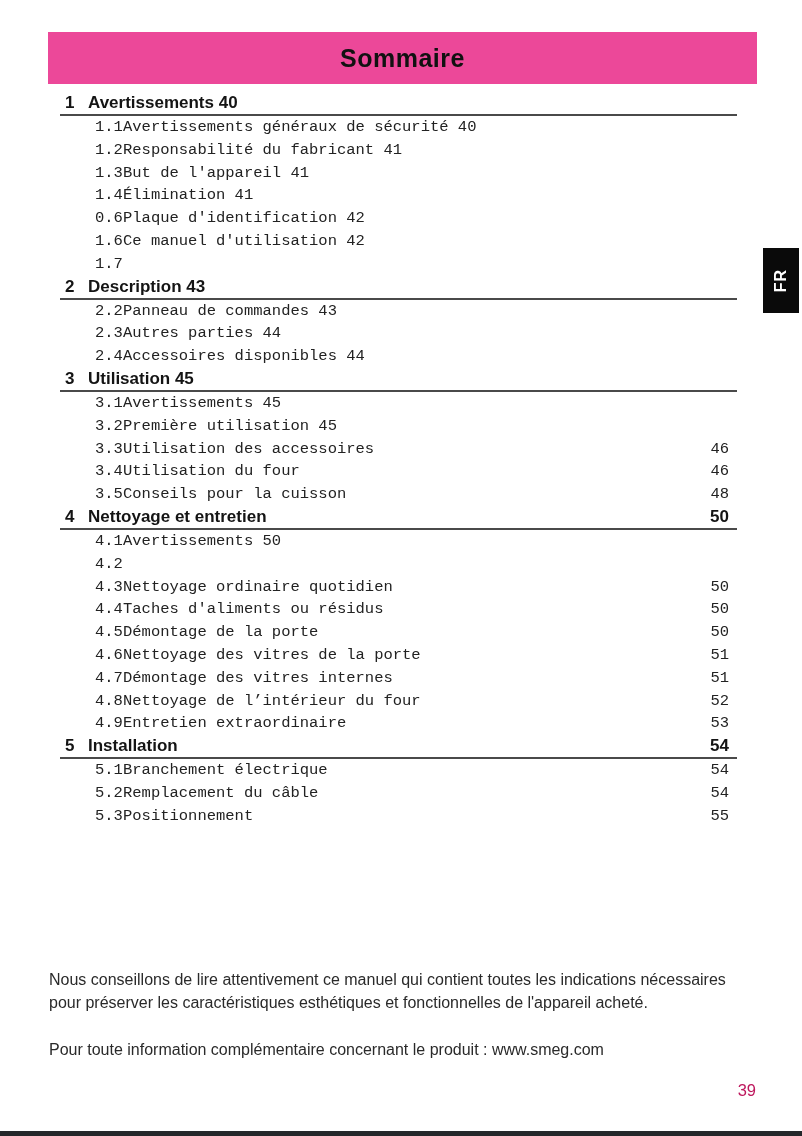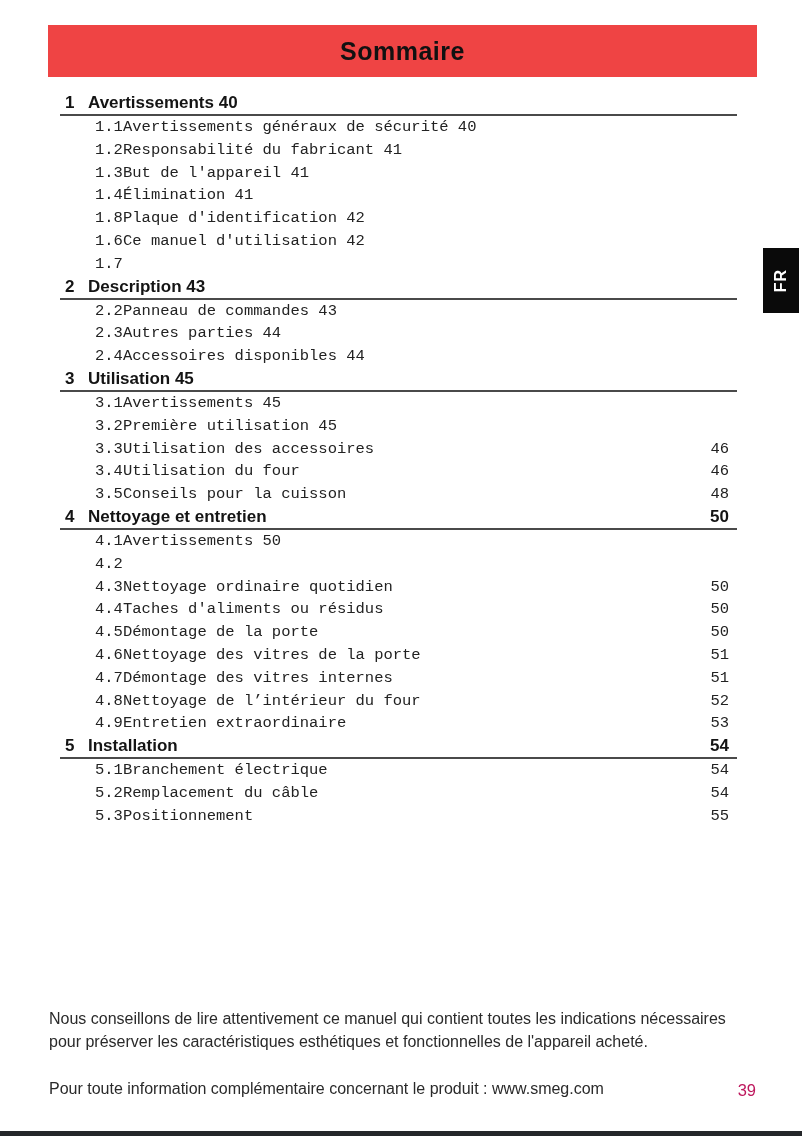--- a/index.html
+++ b/index.html
@@ -10,23 +10,23 @@
     height: 1136px;
     background: #ffffff;
     overflow: hidden;
     font-family: "Liberation Sans", sans-serif;
     color: #1c1c1c;
     margin: 0 auto;
   }
   
   .header-bar {
     position: absolute;
-    left: 48px; top: 25px;
+    left: 48px; top: 32px;
     width: 709px; height: 52px;
-    background: #ef4444;
+    background: #ec4899;
     display: flex; align-items: center; justify-content: center;
   }
   .header-bar h1 {
     font-size: 25px;
     font-weight: bold;
     color: #111111;
     letter-spacing: 0.5px;
   }
   
   .toc {
@@ -71,21 +71,21 @@
     color: #ffffff;
     font-weight: bold;
     font-size: 16px;
     writing-mode: vertical-rl;
     transform: rotate(180deg);
     letter-spacing: 1px;
   }
   
   .footer {
     position: absolute;
-    left: 49px; top: 1007px;
+    left: 49px; top: 968px;
     width: 706px;
     font-size: 16px;
     line-height: 23px;
     color: #2a2a2a;
   }
   .footer p + p { margin-top: 24px; }
   
   .page-number {
     position: absolute;
     right: 46px; top: 1081px;
@@ -135,21 +135,21 @@
         </span>
       </div>
       <div class="toc-item">
         <span class="row-left">
           <span class="num">1.4</span>
           <span class="label">Élimination 41</span>
         </span>
       </div>
       <div class="toc-item">
         <span class="row-left">
-          <span class="num">1.8</span>
+          <span class="num">0.6</span>
           <span class="label">Plaque d'identification 42</span>
         </span>
       </div>
       <div class="toc-item">
         <span class="row-left">
           <span class="num">1.6</span>
           <span class="label">Ce manuel d'utilisation 42</span>
         </span>
       </div>
       <div class="toc-item">

